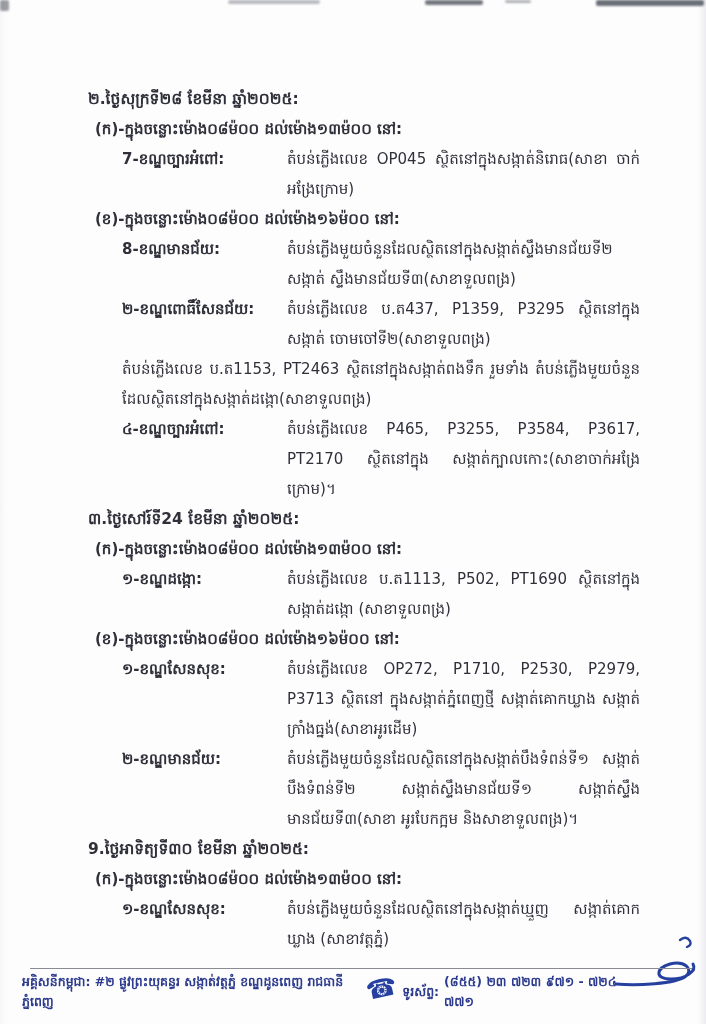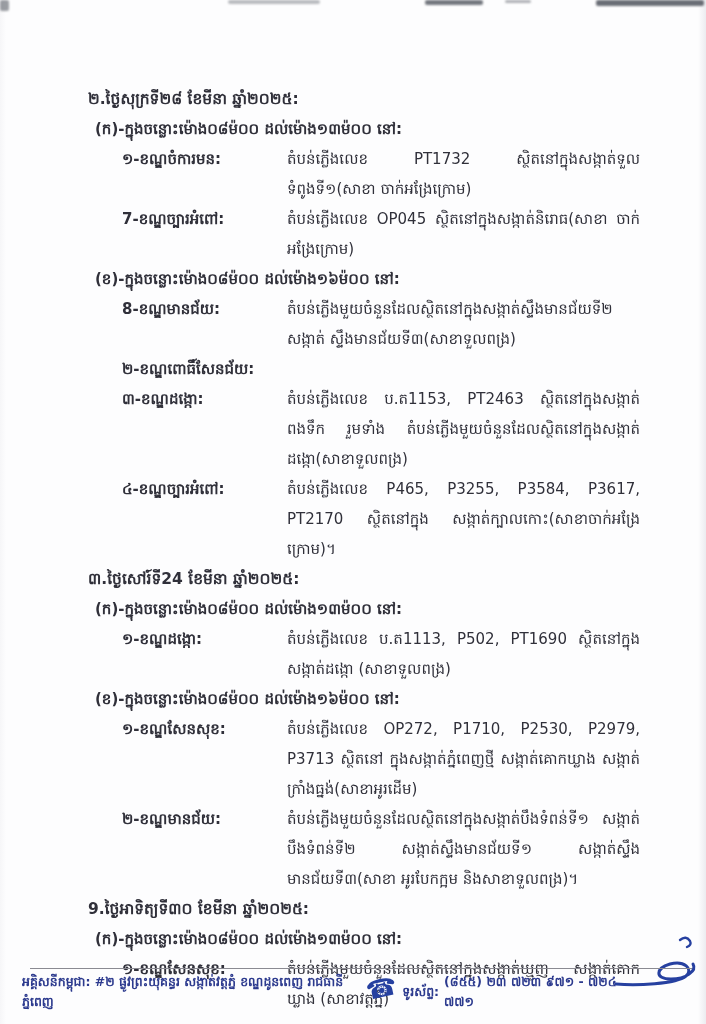--- a/index.html
+++ b/index.html
@@ -56,39 +56,35 @@
   <div class="artifact a4"></div>
   <div class="artifact a5"></div>
 
   <div class="content">
 
     <section>
       <div class="day-heading">២.ថ្ងៃសុក្រទី២៨ ខែមីនា ឆ្នាំ២០២៥:</div>
       <div>
         <div class="slot-heading">(ក)-ក្នុងចន្លោះម៉ោង០៨ម៉០០ ដល់ម៉ោង១៣ម៉០០ នៅ:</div>
         <div class="item">
-          <div class="label">១-ខណ្ឌចំការមន:</div>
-          <div class="text">តំបន់ភ្លើងលេខ PT1732 ស្ថិតនៅក្នុងសង្កាត់ទួលទំពូងទី១(សាខា ចាក់អង្រែក្រោម)</div>
-        </div>
-        <div class="item">
           <div class="label">7-ខណ្ឌច្បារអំពៅ:</div>
           <div class="text">តំបន់ភ្លើងលេខ OP045 ស្ថិតនៅក្នុងសង្កាត់និរោធ(សាខា ចាក់អង្រែក្រោម)</div>
         </div>
       </div>
       <div>
         <div class="slot-heading">(ខ)-ក្នុងចន្លោះម៉ោង០៨ម៉០០ ដល់ម៉ោង១៦ម៉០០ នៅ:</div>
         <div class="item">
           <div class="label">8-ខណ្ឌមានជ័យ:</div>
           <div class="text">តំបន់ភ្លើងមួយចំនួនដែលស្ថិតនៅក្នុងសង្កាត់ស្ទឹងមានជ័យទី២ សង្កាត់ ស្ទឹងមានជ័យទី៣(សាខាទួលពង្រ)</div>
         </div>
         <div class="item">
           <div class="label">២-ខណ្ឌពោធិ៍សែនជ័យ:</div>
+          <div class="text">តំបន់ភ្លើងលេខ ប.ត437, P1359, P3295 ស្ថិតនៅក្នុងសង្កាត់ ចោមចៅទី២(សាខាទួលពង្រ)</div>
         </div>
         <div class="item">
-          <div class="label">៣-ខណ្ឌដង្កោ:</div>
           <div class="text">តំបន់ភ្លើងលេខ ប.ត1153, PT2463 ស្ថិតនៅក្នុងសង្កាត់ពងទឹក រួមទាំង តំបន់ភ្លើងមួយចំនួនដែលស្ថិតនៅក្នុងសង្កាត់ដង្កោ(សាខាទួលពង្រ)</div>
         </div>
         <div class="item">
           <div class="label">៤-ខណ្ឌច្បារអំពៅ:</div>
           <div class="text">តំបន់ភ្លើងលេខ P465, P3255, P3584, P3617, PT2170 ស្ថិតនៅក្នុង សង្កាត់ក្បាលកោះ(សាខាចាក់អង្រែក្រោម)។</div>
         </div>
       </div>
     </section>
 
     <section>

